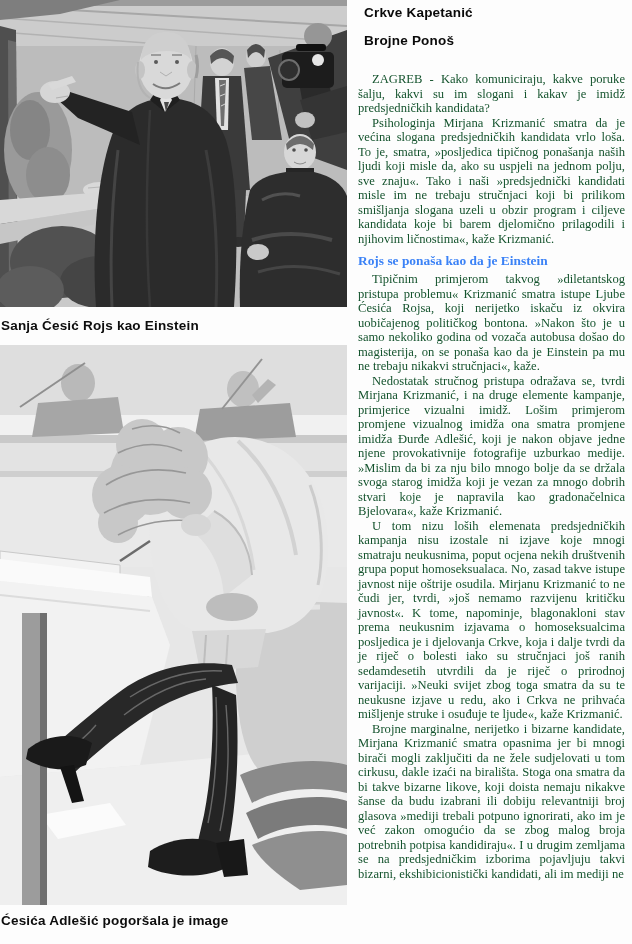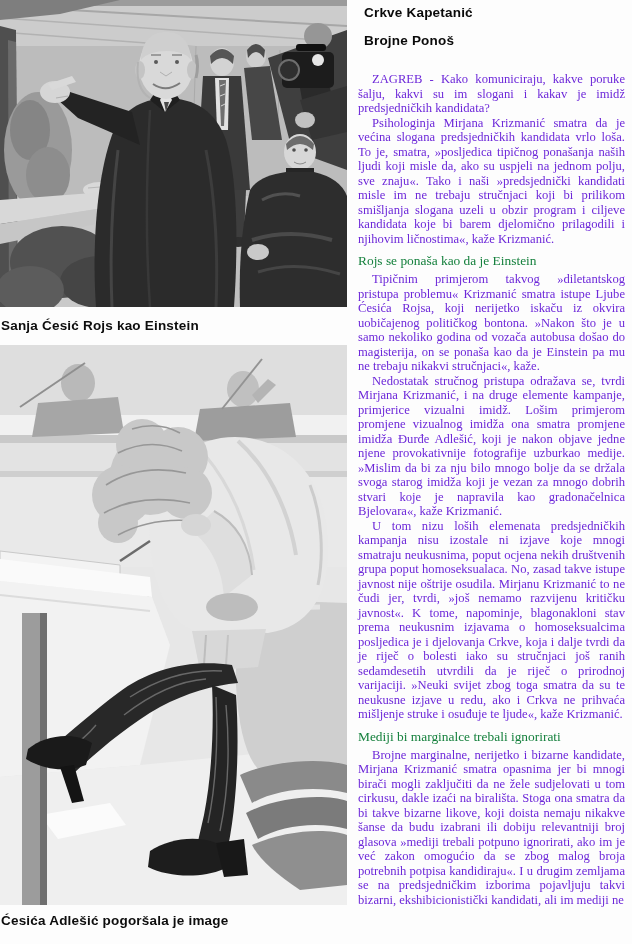--- a/index.html
+++ b/index.html
@@ -29,26 +29,26 @@
   .byline {
     font-family: "Liberation Sans", sans-serif;
     font-weight: bold; font-size: 13.5px; line-height: 17px;
     color: #0a0a0a; letter-spacing: 0.2px;
     padding-left: 6px; margin-bottom: 11px;
   }
   .body-copy { margin-top: 23px; }
   .article p {
     font-size: 12.6px; line-height: 14.5px;
     text-align: justify; text-indent: 14px;
-    color: #6d28d9;
+    color: #14532d;
   }
   .article h2 {
     font-family: "Liberation Serif", serif;
-    font-size: 13.4px; line-height: 15px; font-weight: normal;
-    color: #15803d; margin: 7px 0 4px 0;
+    font-size: 13.4px; line-height: 15px; font-weight: bold;
+    color: #3b82f6; margin: 7px 0 4px 0;
   }
 </style>
 </head>
 <body>
 
 <svg id="photo1" class="photo" viewBox="0 0 347 307" preserveAspectRatio="none" role="img">
   <rect width="347" height="307" fill="#c4c4c4"></rect>
 
   <polygon points="0,0 347,0 347,75 0,46" fill="#cccccc"></polygon>
   <line x1="0" y1="6" x2="347" y2="26" stroke="#a7a7a7" stroke-width="2"></line>
@@ -241,16 +241,15 @@
   <div class="byline">Crkve Kapetanić</div>
   <div class="byline">Brojne Ponoš</div>
 
   <div class="body-copy">
     <p>ZAGREB - Kako komuniciraju, kakve poruke šalju, kakvi su im slogani i kakav je imidž predsjedničkih kandidata?</p>
     <p>Psihologinja Mirjana Krizmanić smatra da je većina slogana predsjedničkih kandidata vrlo loša. To je, smatra, »posljedica tipičnog ponašanja naših ljudi koji misle da, ako su uspjeli na jednom polju, sve znaju«. Tako i naši »predsjednički kandidati misle im ne trebaju stručnjaci koji bi prilikom smišljanja slogana uzeli u obzir program i ciljeve kandidata koje bi barem djelomično prilagodili i njihovim ličnostima«, kaže Krizmanić.</p>
     <h2>Rojs se ponaša kao da je Einstein</h2>
     <p>Tipičnim primjerom takvog »diletantskog pristupa problemu« Krizmanić smatra istupe Ljube Ćesića Rojsa, koji nerijetko iskaču iz okvira uobičajenog političkog bontona. »Nakon što je u samo nekoliko godina od vozača autobusa došao do magisterija, on se ponaša kao da je Einstein pa mu ne trebaju nikakvi stručnjaci«, kaže.</p>
     <p>Nedostatak stručnog pristupa odražava se, tvrdi Mirjana Krizmanić, i na druge elemente kampanje, primjerice vizualni imidž. Lošim primjerom promjene vizualnog imidža ona smatra promjene imidža Đurđe Adlešić, koji je nakon objave jedne njene provokativnije fotografije uzburkao medije. »Mislim da bi za nju bilo mnogo bolje da se držala svoga starog imidža koji je vezan za mnogo dobrih stvari koje je napravila kao gradonačelnica Bjelovara«, kaže Krizmanić.</p>
     <p>U tom nizu loših elemenata predsjedničkih kampanja nisu izostale ni izjave koje mnogi smatraju neukusnima, poput ocjena nekih društvenih grupa poput homoseksualaca. No, zasad takve istupe javnost nije oštrije osudila. Mirjanu Krizmanić to ne čudi jer, tvrdi, »još nemamo razvijenu kritičku javnost«. K tome, napominje, blagonakloni stav prema neukusnim izjavama o homoseksualcima posljedica je i djelovanja Crkve, koja i dalje tvrdi da je riječ o bolesti iako su stručnjaci još ranih sedamdesetih utvrdili da je riječ o prirodnoj varijaciji. »Neuki svijet zbog toga smatra da su te neukusne izjave u redu, ako i Crkva ne prihvaća mišljenje struke i osuđuje te ljude«, kaže Krizmanić.</p>
-    <h2>Mediji bi marginalce trebali ignorirati</h2>
     <p>Brojne marginalne, nerijetko i bizarne kandidate, Mirjana Krizmanić smatra opasnima jer bi mnogi birači mogli zaključiti da ne žele sudjelovati u tom cirkusu, dakle izaći na birališta. Stoga ona smatra da bi takve bizarne likove, koji doista nemaju nikakve šanse da budu izabrani ili dobiju relevantniji broj glasova »mediji trebali potpuno ignorirati, ako im je već zakon omogućio da se zbog malog broja potrebnih potpisa kandidiraju«. I u drugim zemljama se na predsjedničkim izborima pojavljuju takvi bizarni, ekshibicionistički kandidati, ali im mediji ne</p>
   </div>
 </div>
 
 </body></html>

